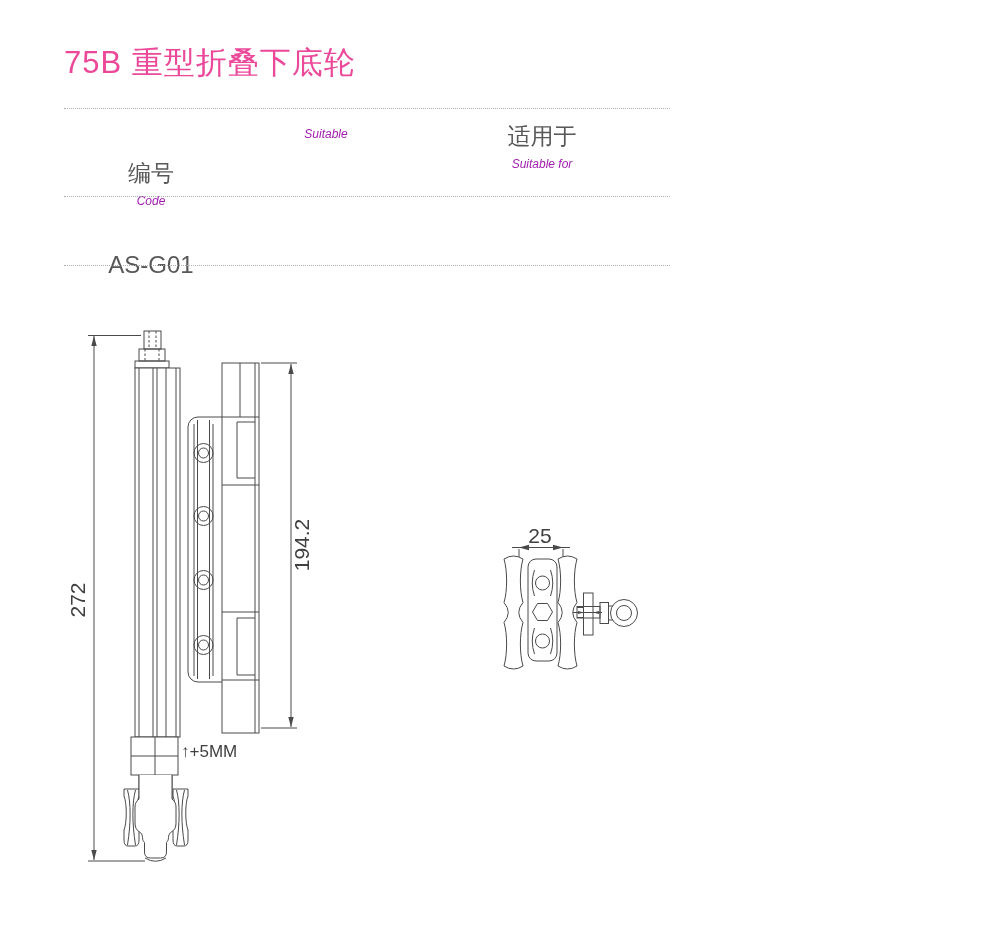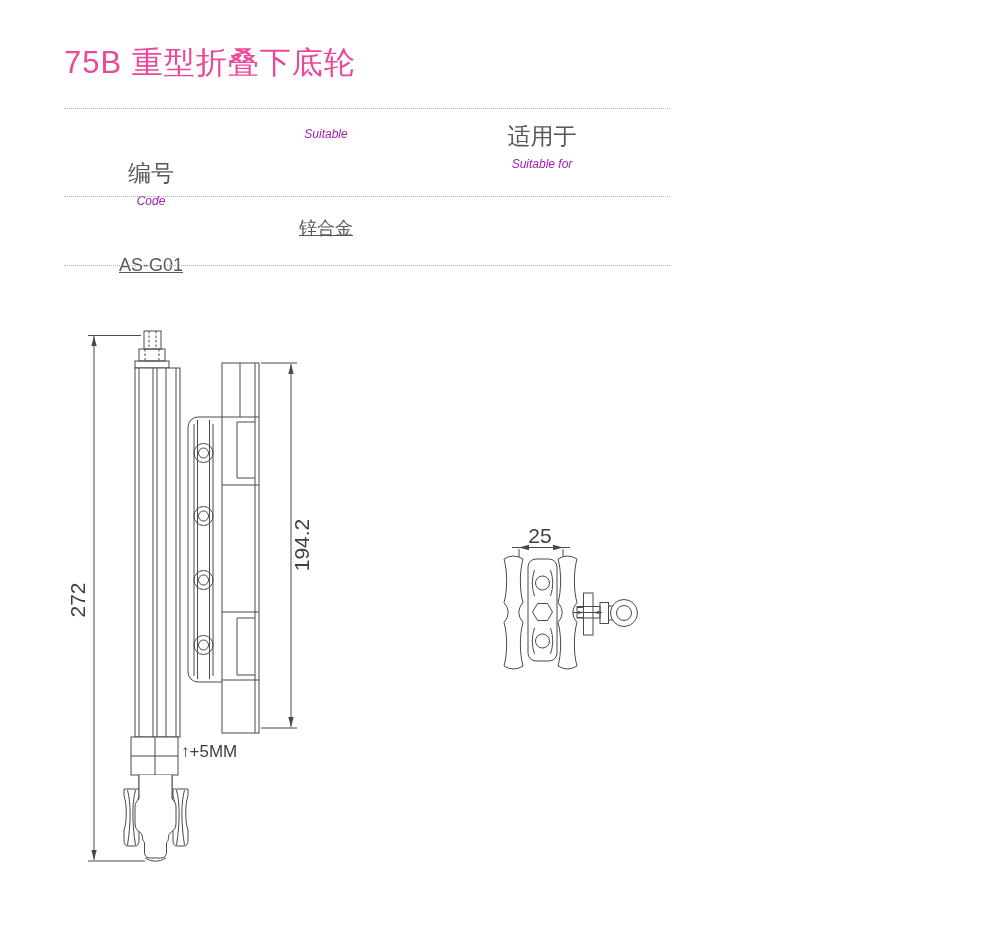--- a/index.html
+++ b/index.html
@@ -7,21 +7,21 @@
        font-family:"Liberation Sans","DejaVu Sans",sans-serif;}
   .abs{position:absolute;}
   .page-title{left:64px;top:42px;font-size:31px;font-weight:400;color:#ec4899;letter-spacing:1px;white-space:nowrap;}
   .divider{left:64px;width:606px;height:0;border-top:1px dotted #b0b0b0;}
   .spec-table{left:64px;width:606px;display:flex;text-align:center;color:#595757;}
   .spec-table .col1{width:174px;margin-top:37px;}
   .spec-table .col2{width:176px;}
   .spec-table .col3{width:256px;}
   .hdr-cn{font-size:23px;line-height:30px;}
   .hdr-en{font-size:12px;line-height:20px;margin-top:3px;color:#a21caf;font-style:italic;}
-  .cell-val{font-size:18px;line-height:32px;text-decoration:underline;}
+  .cell-val{font-size:24px;line-height:32px;}
   svg text{font-family:"Liberation Sans","DejaVu Sans",sans-serif;fill:#3f3f3f;}
 </style>
 </head>
 <body>
 
 <svg class="abs" style="left:0;top:0" width="1000" height="937" viewBox="0 0 1000 937" stroke="#4a4a4a" stroke-width="1" fill="none">
 
   <g>
 
     <g>
@@ -196,16 +196,15 @@
   <div class="col3">
     <div class="hdr-cn">适用于</div>
     <div class="hdr-en">Suitable for</div>
   </div>
 </div>
 
 <div class="abs divider" style="top:196px"></div>
 
 <div class="abs spec-table" style="top:212px">
   <div class="col1 cell-val">AS-G01</div>
-  <div class="col2 cell-val">锌合金</div>
 </div>
 
 <div class="abs divider" style="top:265px"></div>
 
 </body></html>

